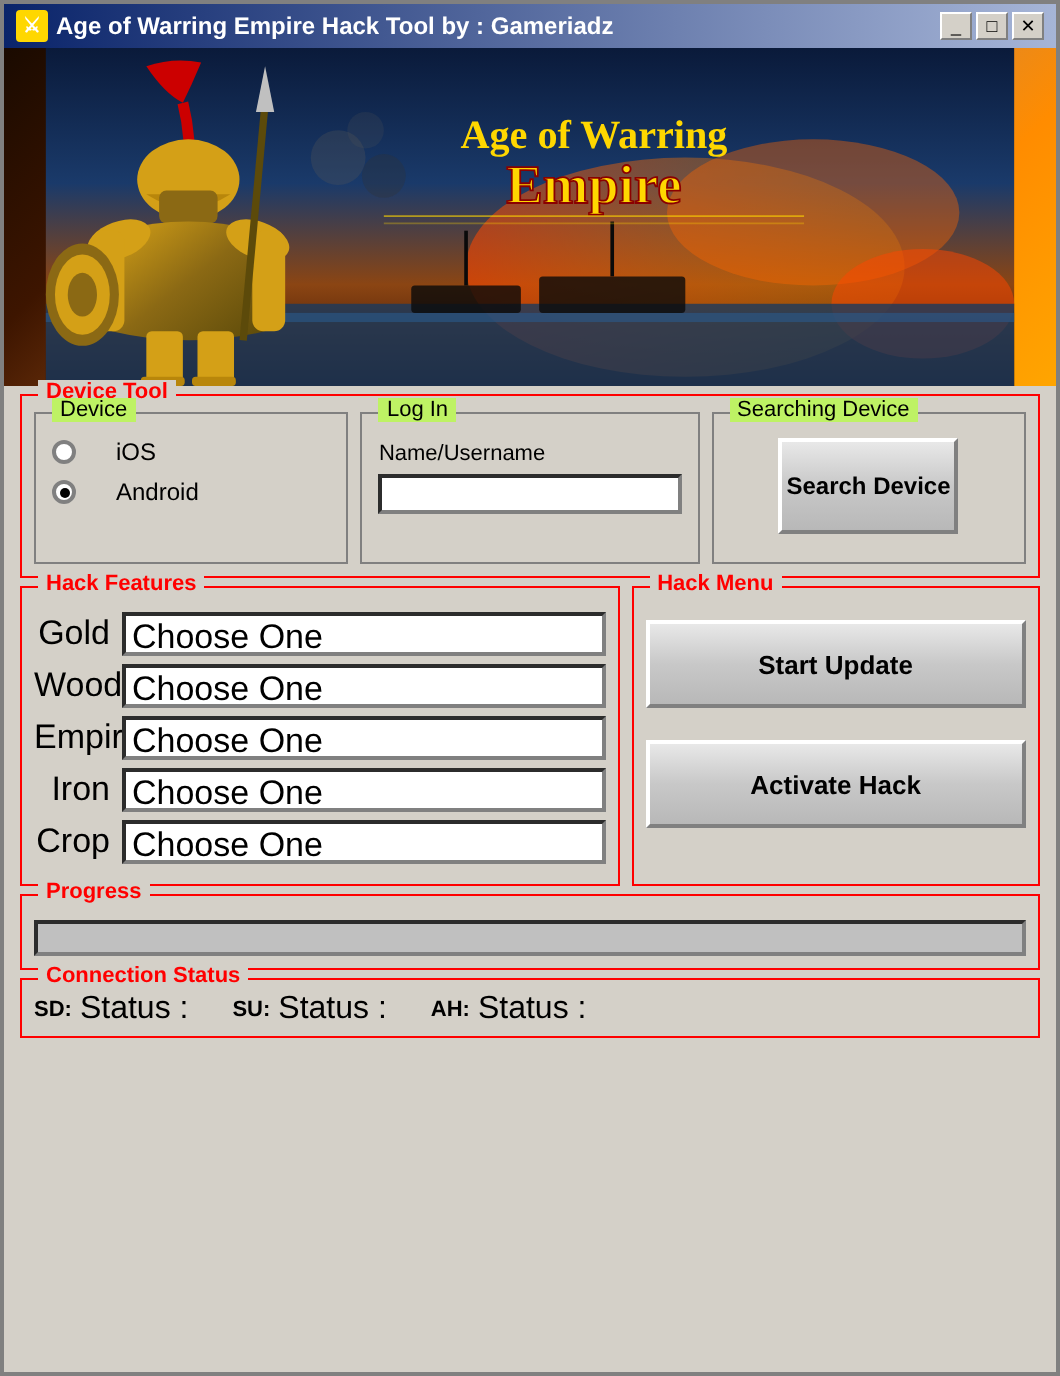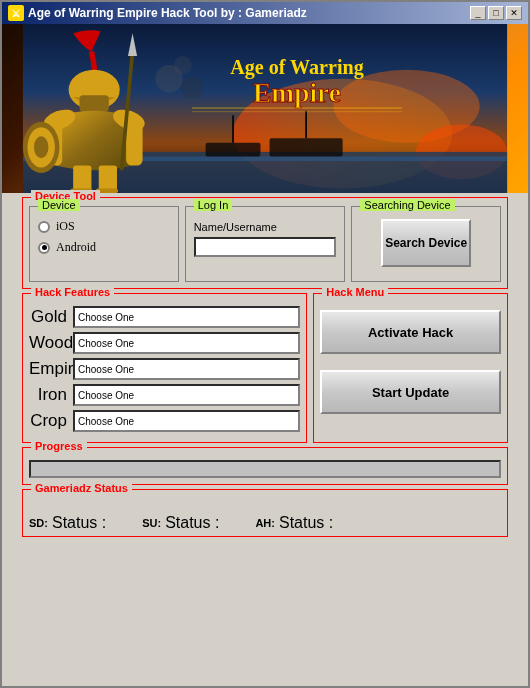--- a/index.html
+++ b/index.html
@@ -80,21 +80,21 @@
       width: 100%;
       height: 169px;
       background: linear-gradient(135deg, #1a0a00 0%, #3d1500 20%, #8b4513 40%, #cd853f 60%, #ff8c00 80%, #ffa500 100%);
       position: relative;
       overflow: hidden;
       flex-shrink: 0;
     }
 
     
     .main-content {
-      padding: 4px 20px;
+      padding: 4px 8px;
       flex: 1;
       display: flex;
       flex-direction: column;
       gap: 4px;
       background: #d4d0c8;
     }
 
     
     .section-group {
       border: 1px solid #ff0000;
@@ -152,22 +152,21 @@
     .radio-group {
       display: flex;
       flex-direction: column;
       gap: 6px;
       margin-top: 8px;
     }
 
     .radio-item {
       display: flex;
       align-items: center;
-      gap: 6px;
-      font-family: Liberation Serif, serif;
+      gap: 20px;
     }
 
     .radio-circle {
       width: 12px;
       height: 12px;
       border: 2px solid #808080;
       border-radius: 50%;
       background: #fff;
       display: flex;
       align-items: center;
@@ -241,21 +240,21 @@
       width: 38px;
       font-size: 17px;
       text-align: right;
     }
 
     .dropdown {
       flex: 1;
       height: 22px;
       border: 2px inset #808080;
       background: #fff;
-      font-size: 10px;
+      font-size: 17px;
       padding: 1px 3px;
       appearance: none;
       -webkit-appearance: none;
       position: relative;
     }
 
     .dropdown-wrapper {
       flex: 1;
       position: relative;
       display: flex;
@@ -303,22 +302,22 @@
     
     .status-section {
       border: 1px solid #ff0000;
       padding: 4px 6px 4px 6px;
       position: relative;
       background: #d4d0c8;
     }
 
     .status-row {
       display: flex;
-      gap: 32px;
-      margin-top: 20px;
+      gap: 18px;
+      margin-top: 2px;
       align-items: center;
     }
 
     .status-item {
       display: flex;
       align-items: center;
       gap: 4px;
     }
 
     .status-key {
@@ -530,36 +529,36 @@
               </select>
             </div>
           </div>
 
         </div>
       </div>
 
       <div class="section-group hack-menu">
         <span class="section-label">Hack Menu</span>
         <div style="margin-top: 12px; display: flex; flex-direction: column; gap: 8px;">
+          <button class="hack-btn">Start Update</button>
           <button class="hack-btn">Activate Hack</button>
-          <button class="hack-btn">Start Update</button>
         </div>
       </div>
 
     </div>
 
     <div class="progress-section">
       <span class="section-label">Progress</span>
       <div class="progress-bar-outer">
         <div class="progress-bar-inner" style="width:0%"></div>
       </div>
     </div>
 
     <div class="status-section">
-      <span class="section-label">Gameriadz Status</span>
+      <span class="section-label">Connection Status</span>
       <div class="status-row">
 
         <div class="status-item">
           <span class="status-key">SD:</span>
           <span class="status-val">Status :</span>
           <span class="status-val"></span>
         </div>
 
         <div class="status-item">
           <span class="status-key">SU:</span>

